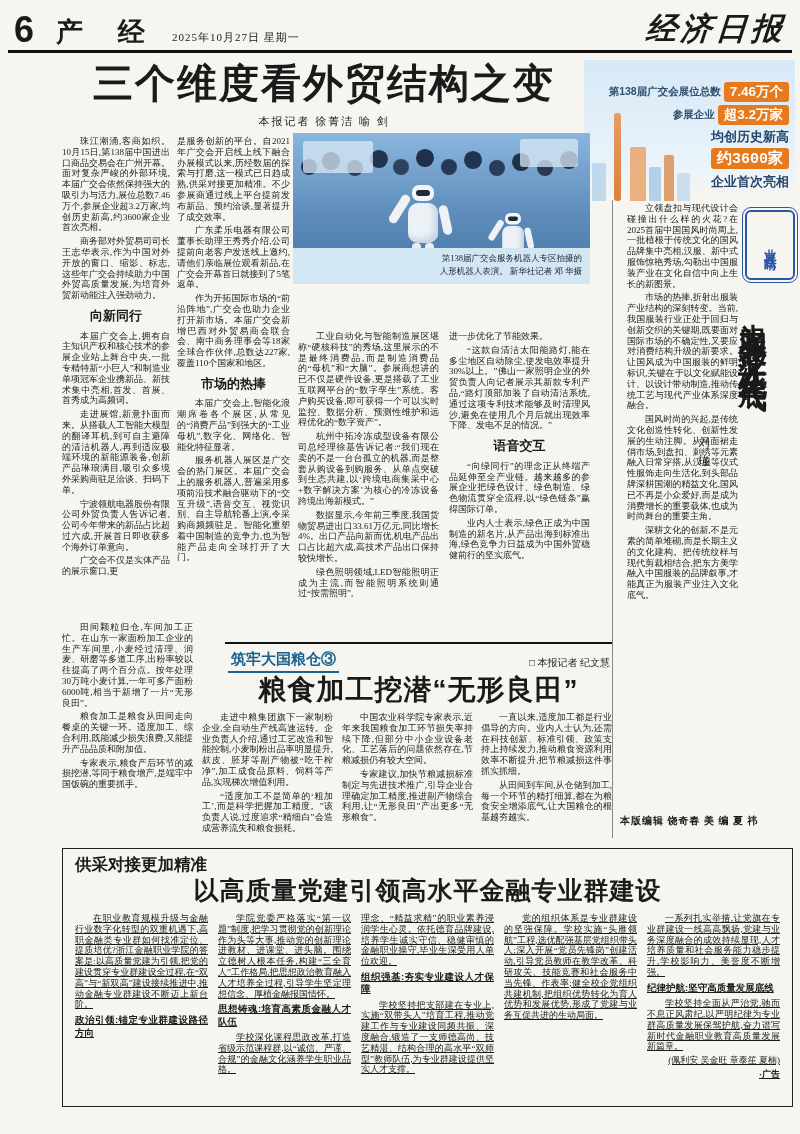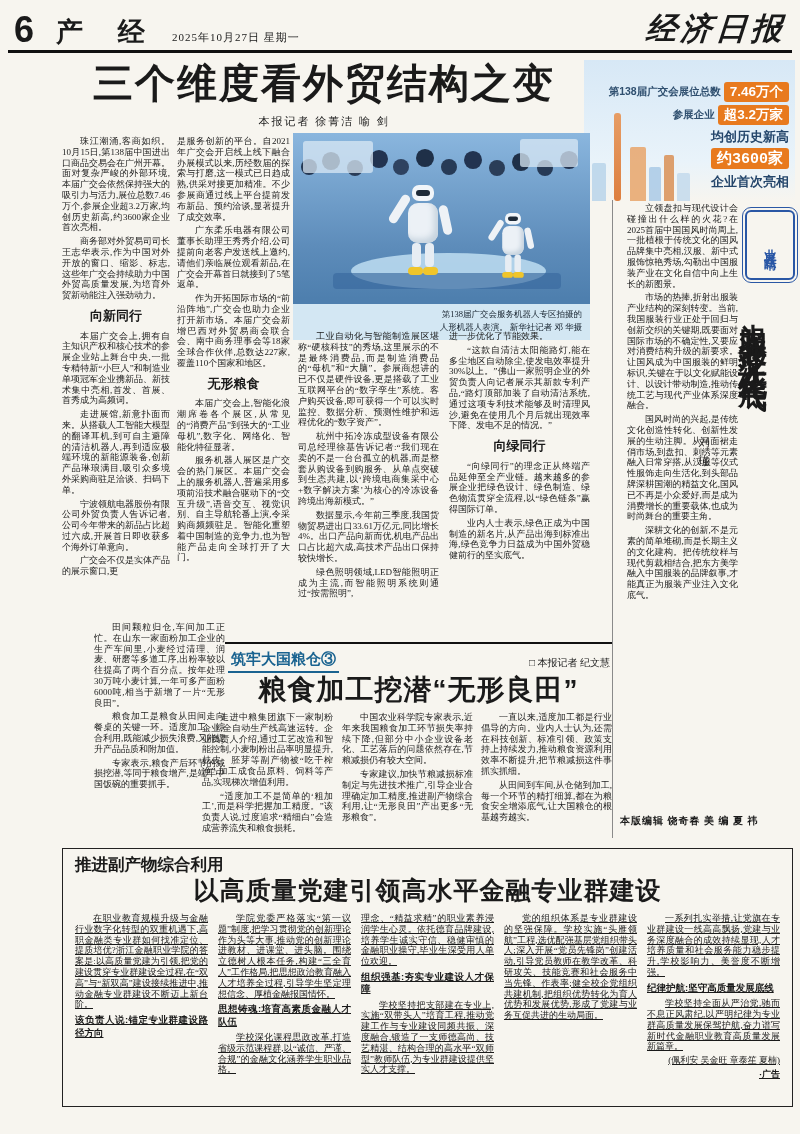--- a/index.html
+++ b/index.html
@@ -18,21 +18,21 @@
   .main-by{left:60px;top:114px;width:528px;text-align:center;font-size:11px;letter-spacing:2px;}
   
   .stats{left:584px;top:60px;width:211px;height:141px;background:linear-gradient(180deg,#d7e8f6 0%,#e9f3fa 72%,#f7f5ef 100%);overflow:hidden;}
   .stat-row{position:absolute;right:6px;white-space:nowrap;font-family:"Liberation Sans",sans-serif;}
   .stat-lab{font-size:10.5px;font-weight:700;color:#2f4f6f;vertical-align:middle;margin-top:16px;}
   .obox{display:inline-block;background:#e87a1e;color:#fff;font-weight:800;font-size:13.5px;
         padding:1px 6px;border-radius:3px;margin-left:3px;vertical-align:middle;}
   .stat-strong{font-size:13px;font-weight:800;color:#24466b;}
   .sky{position:absolute;bottom:0;opacity:.85;border-radius:2px 2px 0 0;}
   
-  .photo{left:293px;top:133px;width:297px;height:207px;background:linear-gradient(180deg,#8ab6de 0%,#5d8cba 55%,#4e7fae 80%);overflow:hidden;}
+  .photo{left:293px;top:133px;width:297px;height:151px;background:linear-gradient(180deg,#8ab6de 0%,#5d8cba 55%,#4e7fae 80%);overflow:hidden;}
   .crowd-dot{position:absolute;left:0;top:0;width:8px;height:8px;border-radius:50%;
      box-shadow:12px 30px 0 4px #243752,34px 24px 0 5px #1f3048,58px 31px 0 4px #2a3d58,
      82px 22px 0 5px #223350,104px 30px 0 4px #2e4260,128px 21px 0 5px #1f3048,
      152px 30px 0 4px #263a56,176px 23px 0 5px #223350,200px 31px 0 4px #2a3d58,
      224px 25px 0 5px #1f3048,248px 31px 0 4px #263a56,272px 23px 0 5px #223350;}
   .screen{position:absolute;background:#d9e8f4;opacity:.75;border-radius:3px;}
   .stage{position:absolute;left:58px;top:120px;width:195px;height:36px;background:#b9d9ee;border-radius:50%;opacity:.9;}
   .stage-front{position:absolute;left:40px;top:140px;width:228px;height:16px;background:#39699e;opacity:.65;border-radius:4px;}
   .robot{position:absolute;width:64px;height:100px;}
   .r-head{position:absolute;left:21px;top:0;width:22px;height:16px;background:#f1f5f9;border-radius:7px;}
@@ -53,21 +53,21 @@
   .sub{font:700 13px/1.2 "Liberation Sans","DejaVu Sans",sans-serif;text-align:center;margin:7px 0;text-indent:0;}
   .c-main1{left:62px;top:136px;width:108px;height:478px;}
   .c-main2{left:177px;top:136px;width:113px;height:497px;}
   .c-main3{left:298px;top:331px;width:141px;height:306px;}
   .c-main4{left:449px;top:331px;width:141px;height:306px;}
   
   .mid-rule{left:225px;top:642px;width:387px;height:2px;background:#111;}
   .g-kicker{left:228px;top:650px;font-size:15px;font-weight:700;color:#1a6390;border-bottom:2px solid #1a6390;padding:0 3px 2px 3px;font-family:"Liberation Serif",serif;}
   .g-byline{left:430px;top:656px;width:180px;text-align:right;font-size:10px;}
   .g-hl{left:225px;top:675px;width:387px;text-align:center;font:900 28px/1.1 "Liberation Sans","DejaVu Sans",sans-serif;letter-spacing:1px;}
-  .c-g1{left:62px;top:622px;width:131px;height:214px;margin-left:32px;}
+  .c-g1{left:62px;top:622px;width:131px;height:214px;}
   .c-g2{left:202px;top:712px;width:131px;height:124px;}
   .c-g3{left:342px;top:712px;width:131px;height:124px;}
   .c-g4{left:481px;top:712px;width:131px;height:124px;}
   
   .v-rule{left:612px;top:200px;width:1px;height:638px;background:#8a8a8a;}
   .sb-body{left:621px;top:203px;width:111px;height:603px;margin-left:6px;}
   .sb-badge{left:745px;top:210px;width:46px;height:66px;border:2px solid #2a57a5;border-radius:6px;
             outline:1px solid #2a57a5;outline-offset:2px;display:flex;align-items:center;justify-content:center;background:#f7f5ef;}
   .sb-badge span{writing-mode:vertical-rl;font:700 12.5px/1 "Liberation Sans",sans-serif;color:#2a57a5;letter-spacing:3px;}
   .sb-hl{left:736px;top:300px;height:348px;writing-mode:vertical-rl;
@@ -159,34 +159,34 @@
     <div class="sub">向新同行</div>
     <p>本届广交会上,拥有自主知识产权和核心技术的参展企业站上舞台中央,一批专精特新“小巨人”和制造业单项冠军企业携新品、新技术集中亮相,首发、首展、首秀成为高频词。</p>
     <p>走进展馆,新意扑面而来。从搭载人工智能大模型的翻译耳机,到可自主避障的清洁机器人,再到适应极端环境的新能源装备,创新产品琳琅满目,吸引众多境外采购商驻足洽谈、扫码下单。</p>
     <p>宁波领航电器股份有限公司外贸负责人告诉记者,公司今年带来的新品占比超过六成,开展首日即收获多个海外订单意向。</p>
     <p>广交会不仅是实体产品的展示窗口,更</p>
   </div>
   <div class="abs col c-main2">
     <p class="noind">是服务创新的平台。自2021年广交会开启线上线下融合办展模式以来,历经数届的探索与打磨,这一模式已日趋成熟,供采对接更加精准。不少参展商通过线上平台提前发布新品、预约洽谈,显著提升了成交效率。</p>
     <p>广东柔乐电器有限公司董事长助理王秀秀介绍,公司提前向老客户发送线上邀约,请他们亲临展位观看新品,在广交会开幕首日就接到了5笔返单。</p>
     <p>作为开拓国际市场的“前沿阵地”,广交会也助力企业打开新市场。本届广交会新增巴西对外贸易商会联合会、南中商务理事会等18家全球合作伙伴,总数达227家,覆盖110个国家和地区。</p>
-    <div class="sub">无形粮食</div>
+    <div class="sub">市场的热捧</div>
     <p>本届广交会上,智能化浪潮席卷各个展区,从常见的“消费产品”到强大的“工业母机”,数字化、网络化、智能化特征显著。</p>
     <p>服务机器人展区是广交会的热门展区。本届广交会上的服务机器人,普遍采用多项前沿技术融合驱动下的“交互升级”,语音交互、视觉识别、自主导航轮番上演,令采购商频频驻足。智能化重塑着中国制造的竞争力,也为智能产品走向全球打开了大门。</p>
   </div>
   <div class="abs col c-main3">
     <p>工业自动化与智能制造展区堪称“硬核科技”的秀场,这里展示的不是最终消费品,而是制造消费品的“母机”和“大脑”。参展商想讲的已不仅是硬件设备,更是搭载了工业互联网平台的“数字孪生”系统。客户购买设备,即可获得一个可以实时监控、数据分析、预测性维护和远程优化的“数字资产”。</p>
     <p>杭州中拓冷冻成型设备有限公司总经理徐基告诉记者:“我们现在卖的不是一台台孤立的机器,而是整套从购设备到购服务、从单点突破到生态共建,以‘跨境电商集采中心+数字解决方案’为核心的冷冻设备跨境出海新模式。”</p>
     <p>数据显示,今年前三季度,我国货物贸易进出口33.61万亿元,同比增长4%。出口产品向新而优,机电产品出口占比超六成,高技术产品出口保持较快增长。</p>
     <p>绿色照明领域,LED智能照明正成为主流,而智能照明系统则通过“按需照明”,</p>
   </div>
   <div class="abs col c-main4">
     <p class="noind">进一步优化了节能效果。</p>
     <p>“这款自清洁太阳能路灯,能在多尘地区自动除尘,使发电效率提升30%以上。”佛山一家照明企业的外贸负责人向记者展示其新款专利产品,“路灯顶部加装了自动清洁系统,通过这项专利技术能够及时清理风沙,避免在使用几个月后就出现效率下降、发电不足的情况。”</p>
-    <div class="sub">向绿同行</div>
+    <div class="sub">语音交互</div>
     <p>“向绿同行”的理念正从终端产品延伸至全产业链。越来越多的参展企业把绿色设计、绿色制造、绿色物流贯穿全流程,以“绿色链条”赢得国际订单。</p>
     <p>业内人士表示,绿色正成为中国制造的新名片,从产品出海到标准出海,绿色竞争力日益成为中国外贸稳健前行的坚实底气。</p>
   </div>
 
   <div class="abs v-rule"></div>
   <div class="abs sb-badge">
     <span>业界点睛</span>
   </div>
   <div class="abs sb-hl">为服装产业注入文化底气</div>
   <div class="abs sb-author">刘 瑾</div>
@@ -214,26 +214,26 @@
   <div class="abs col c-g3">
     <p>中国农业科学院专家表示,近年来我国粮食加工环节损失率持续下降,但部分中小企业设备老化、工艺落后的问题依然存在,节粮减损仍有较大空间。</p>
     <p>专家建议,加快节粮减损标准制定与先进技术推广,引导企业合理确定加工精度,推进副产物综合利用,让“无形良田”产出更多“无形粮食”。</p>
   </div>
   <div class="abs col c-g4">
     <p>一直以来,适度加工都是行业倡导的方向。业内人士认为,还需在科技创新、标准引领、政策支持上持续发力,推动粮食资源利用效率不断提升,把节粮减损这件事抓实抓细。</p>
     <p>从田间到车间,从仓储到加工,每一个环节的精打细算,都在为粮食安全增添底气,让大国粮仓的根基越夯越实。</p>
   </div>
 
   <div class="abs box">
-    <div class="abs b-kicker">推进副产物综合利用</div>
+    <div class="abs b-kicker">供采对接更加精准</div>
     <div class="abs b-hl">以高质量党建引领高水平金融专业群建设</div>
     <div class="b-cols">
       <div class="b-col">
         <p>在职业教育规模升级与金融行业数字化转型的双重机遇下,高职金融类专业群如何找准定位、提质培优?浙江金融职业学院的答案是:以高质量党建为引领,把党的建设贯穿专业群建设全过程,在“双高”与“新双高”建设接续推进中,推动金融专业群建设不断迈上新台阶。</p>
-        <p class="b-sub">该负责人说:锚定专业群建设路径方向</p>
+        <p class="b-sub">政治引领:锚定专业群建设路径方向</p>
       </div>
       <div class="b-col">
         <p>学院党委严格落实“第一议题”制度,把学习贯彻党的创新理论作为头等大事,推动党的创新理论进教材、进课堂、进头脑。围绕立德树人根本任务,构建“三全育人”工作格局,把思想政治教育融入人才培养全过程,引导学生坚定理想信念、厚植金融报国情怀。</p>
         <p class="b-sub">思想铸魂:培育高素质金融人才队伍</p>
         <p>学校深化课程思政改革,打造省级示范课程群,以“诚信、严谨、合规”的金融文化涵养学生职业品格。</p>
       </div>
       <div class="b-col">
         <p class="noind" style="text-indent:0;">理念、“精益求精”的职业素养浸润学生心灵。依托德育品牌建设,培养学生诚实守信、稳健审慎的金融职业操守,毕业生深受用人单位欢迎。</p>
         <p class="b-sub">组织强基:夯实专业建设人才保障</p>
         <p>学校坚持把支部建在专业上,实施“双带头人”培育工程,推动党建工作与专业建设同频共振、深度融合,锻造了一支师德高尚、技艺精湛、结构合理的高水平“双师型”教师队伍,为专业群建设提供坚实人才支撑。</p>

